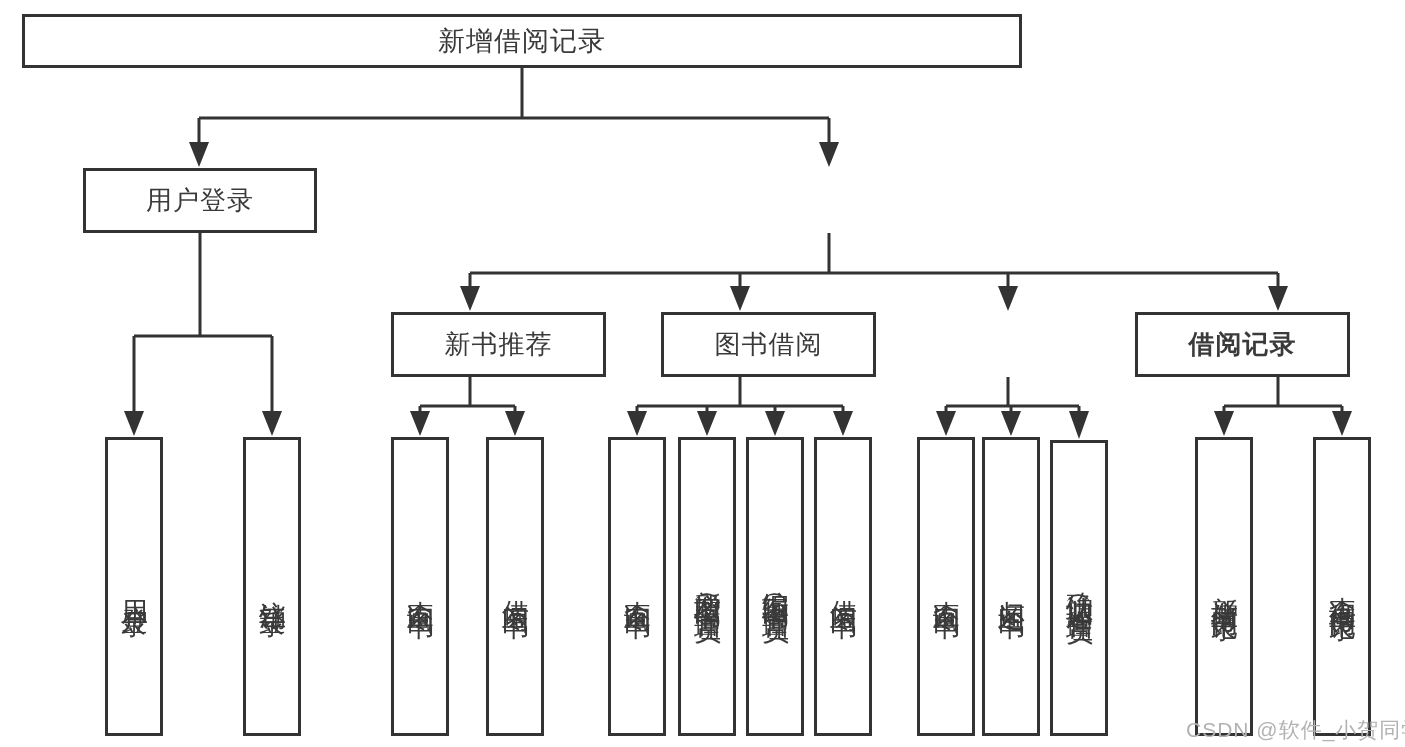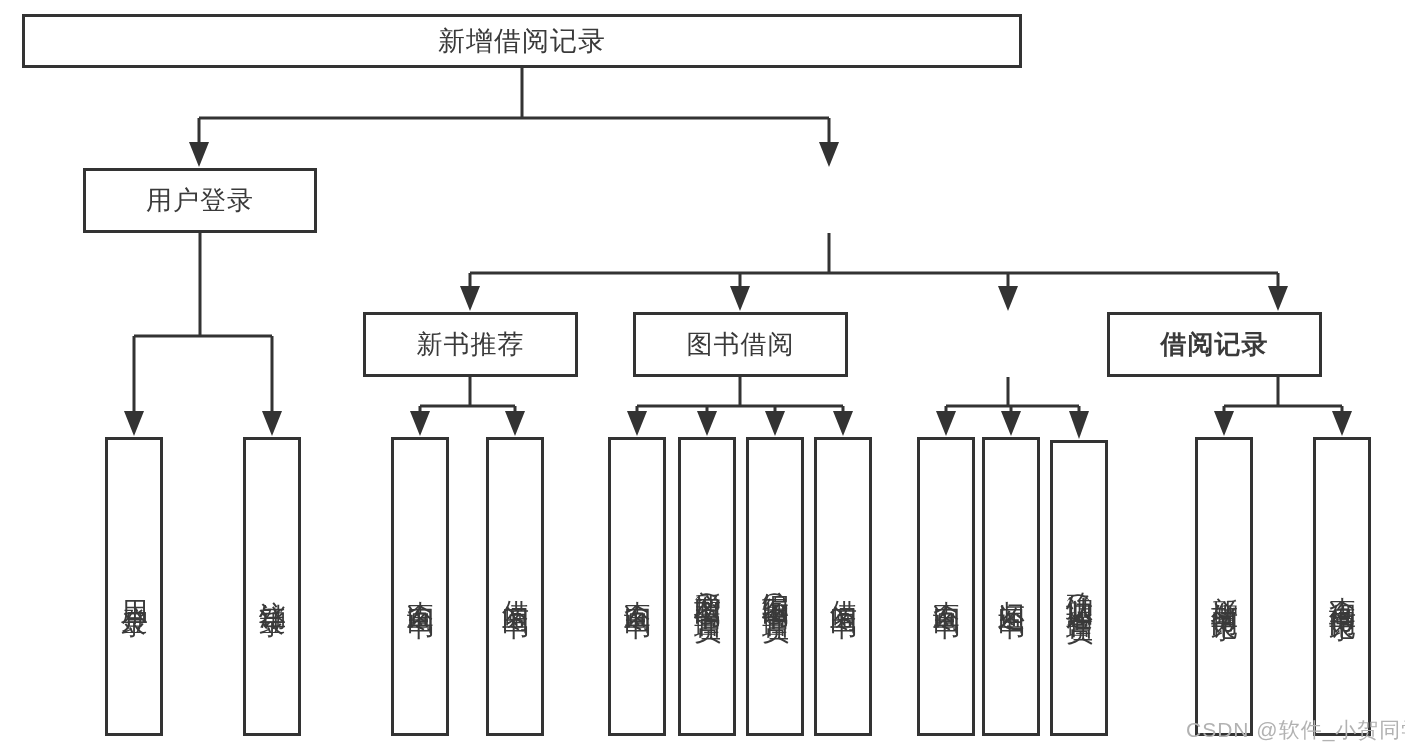--- a/index.html
+++ b/index.html
@@ -35,21 +35,21 @@
     z-index: 2;
   }
   .hbox {
     font-size: 26px;
     letter-spacing: 1px;
     white-space: nowrap;
   }
   .root-box   { left: 22px;   top: 14px;  width: 1000px; height: 54px; font-size: 27px; }
   .n-user-login { left: 83px;  top: 168px; width: 234px; height: 65px; }
   .n-book-mgmt  { left: 712px; top: 168px; width: 235px; height: 65px; }
-  .lvl3 { top: 312px; width: 215px; height: 65px; }
+  .lvl3 { top: 312px; width: 215px; height: 65px; margin-left: 28px; }
   .n-new-book   { left: 363px; }
   .n-borrowing  { left: 633px; }
   .n-current    { left: 901px; }
   .n-records    { left: 1107px; font-weight: bold; }
   .vbox { top: 437px; width: 58px; height: 299px; }
   .vtext {
     writing-mode: vertical-rl;
     text-orientation: mixed;
     font-size: 27px;
     letter-spacing: 4px;

